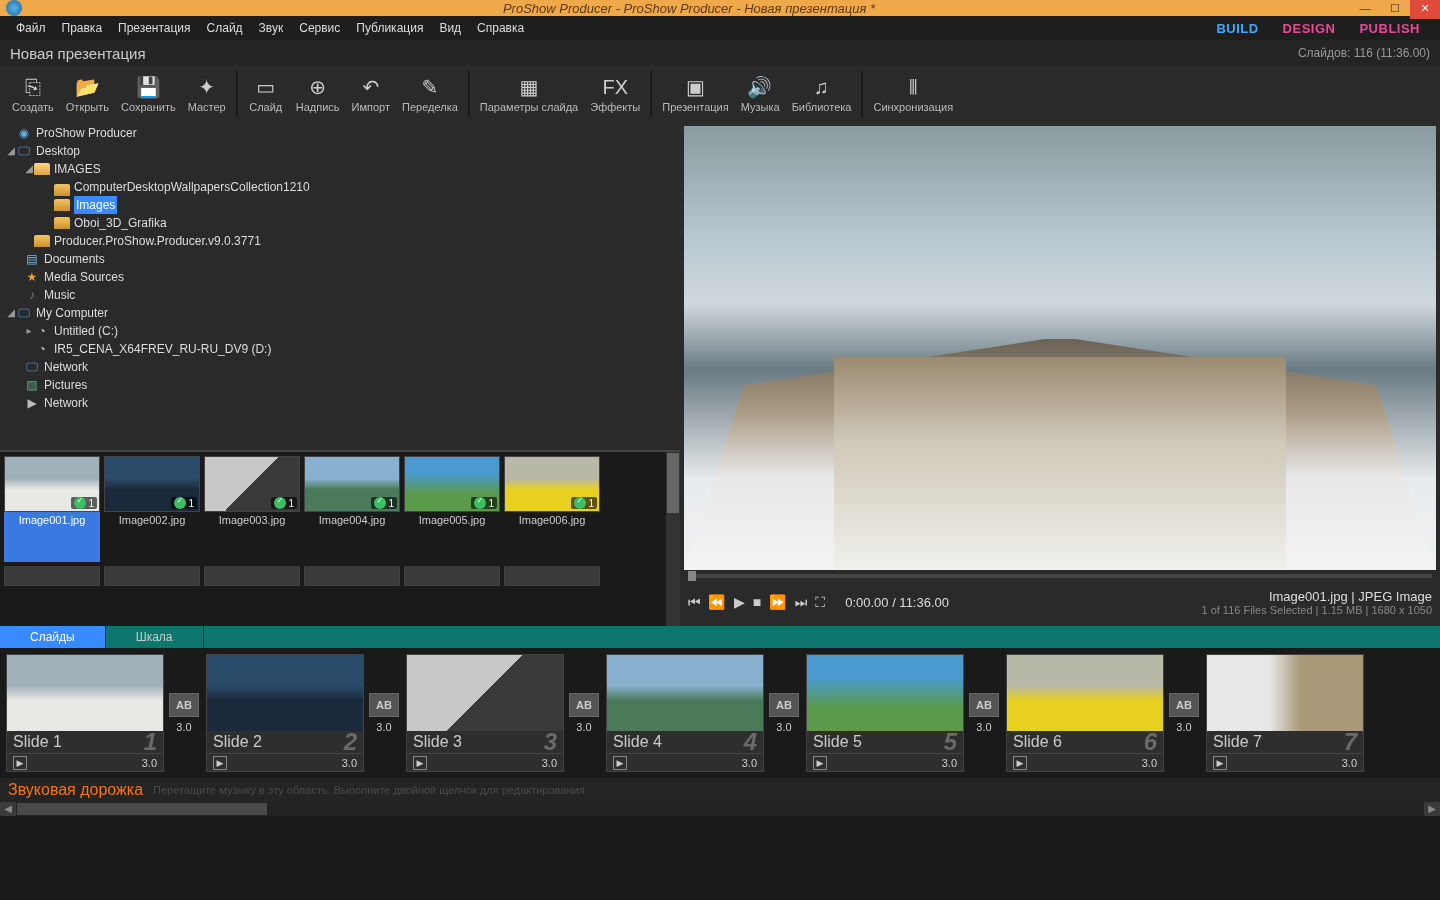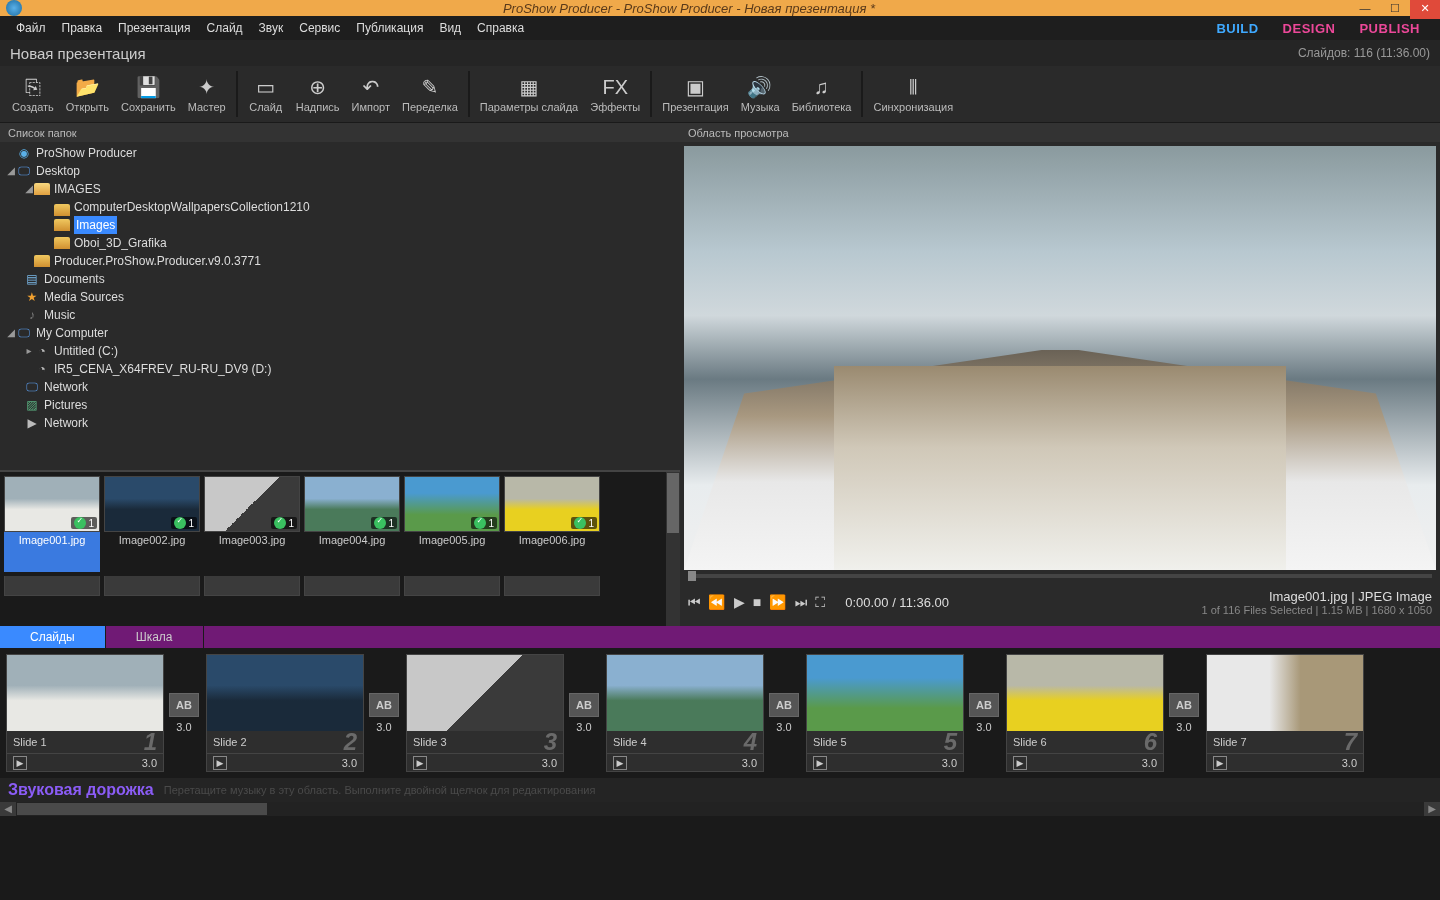--- a/index.html
+++ b/index.html
@@ -76,39 +76,39 @@
 
 .controlsrow { height:48px; display:flex; align-items:center; padding:0 8px; color:#ccc; }
 .pctrls { display:flex; gap:8px; align-items:center; }
 .pctrls .pbtn { font-size:14px; cursor:pointer; color:#ccc; }
 .ptime { margin-left:20px; font-size:13px; color:#ddd; }
 .pinfo { margin-left:auto; text-align:right; }
 .pinfo .l1 { font-size:13px; color:#ddd; }
 .pinfo .l2 { font-size:11px; color:#888; }
 
 .timelinewrap { height:190px; background:#1a1a1a; display:flex; flex-direction:column; }
-.tltabs { height:22px; background:#701a75; display:flex; }
+.tltabs { height:22px; background:#0f766e; display:flex; }
 .tltab { padding:0 30px; font-size:12px; line-height:22px; color:#ccc; cursor:pointer; border-right:1px solid #1a1a1a; }
 .tltab.active { background:#3a8aff; color:#fff; }
 .tlbody { flex:1; display:flex; gap:6px; padding:6px; overflow:hidden; }
 .slidegrp { display:flex; gap:4px; }
 .slidecard { width:158px; background:#2e2e2e; display:flex; flex-direction:column; border:1px solid #444; }
 .slimg { height:88px; background:#555; }
 .slinfo { height:22px; display:flex; align-items:center; padding:0 6px; }
-.slname { color:#ccc; font-size:11px; }
+.slname { color:#ccc; font-size:16px; }
 .slnum { margin-left:auto; color:#6a6a6a; font-size:24px; font-style:italic; font-weight:bold; }
 .slplay { height:20px; display:flex; align-items:center; padding:0 6px; border-top:1px solid #444; }
 .slplay .pico { width:14px; height:14px; border:1px solid #888; display:flex; align-items:center; justify-content:center; font-size:9px; color:#ccc; }
 .slplay .dur { margin-left:auto; color:#ccc; font-size:11px; }
 .transcard { width:32px; display:flex; flex-direction:column; align-items:center; justify-content:center; gap:4px; }
 .transcard .tico { width:30px; height:24px; background:#555; display:flex; align-items:center; justify-content:center; color:#ccc; font-size:11px; font-weight:bold; border:1px solid #666; }
 .transcard .tdur { color:#ccc; font-size:11px; }
 
 .audiotrack { height:24px; background:#242424; padding:0 8px; display:flex; align-items:center; }
-.audiotrack .atitle { color:#8b5cf6; font-size:16px; font-weight:bold; margin-right:10px; }
+.audiotrack .atitle { color:#f97316; font-size:16px; font-weight:normal; margin-right:10px; }
 .audiotrack .ahint { color:#4a4a4a; font-size:11px; }
 
 .hscroll { height:14px; background:#2a2a2a; display:flex; }
 .hscroll .harr { width:16px; background:#3a3a3a; color:#888; font-size:10px; text-align:center; line-height:14px; cursor:pointer; }
 .hscroll .htrack { flex:1; background:#222; }
 .hscroll .hthumb { width:250px; height:12px; margin:1px; background:#4a4a4a; }
 
 
 .th1 { background:linear-gradient(to bottom,#a0b0b8 40%,#e8e8e4 60%); }
 .th2 { background:linear-gradient(to bottom,#2a4a6a 40%,#1a2a3a 60%); }
@@ -210,21 +210,20 @@
     </div>
     <div class="tsep"></div>
     <div class="tbtn">
       <div class="ticon">⫴</div>
       <div class="tlabel">Синхронизация</div>
     </div>
   </div>
 
 <div class="mainrow">
   <div class="leftcol">
-    <div class="panelhdr">Список папок</div>
     <div class="folders" id="tree">
         <div class="tree-item" style="padding-left: 6px;">
           <span class="tree-arr"></span>
           <span class="tree-icon app">◉</span>
           <span>ProShow Producer</span>
         </div>
         <div class="tree-item" style="padding-left: 6px;">
           <span class="tree-arr">◢</span>
           <span class="tree-icon pc">🖵</span>
           <span>Desktop</span>
@@ -378,21 +377,20 @@
               </div>
             </div>
           </div>
         <div class="filescroll">
             <div class="sthumb"></div>
           </div>
       </div>
     </div>
   </div>
   <div class="rightcol">
-    <div class="panelhdr">Область просмотра</div>
     <div class="preview">
       <div class="preview-canvas">
         <div class="pier"></div>
         <div class="pier-deck"></div>
       </div>
     </div>
     <div class="playbar"></div>
     <div class="controlsrow">
       <div class="pctrls">
         <span class="pbtn">⏮</span>

